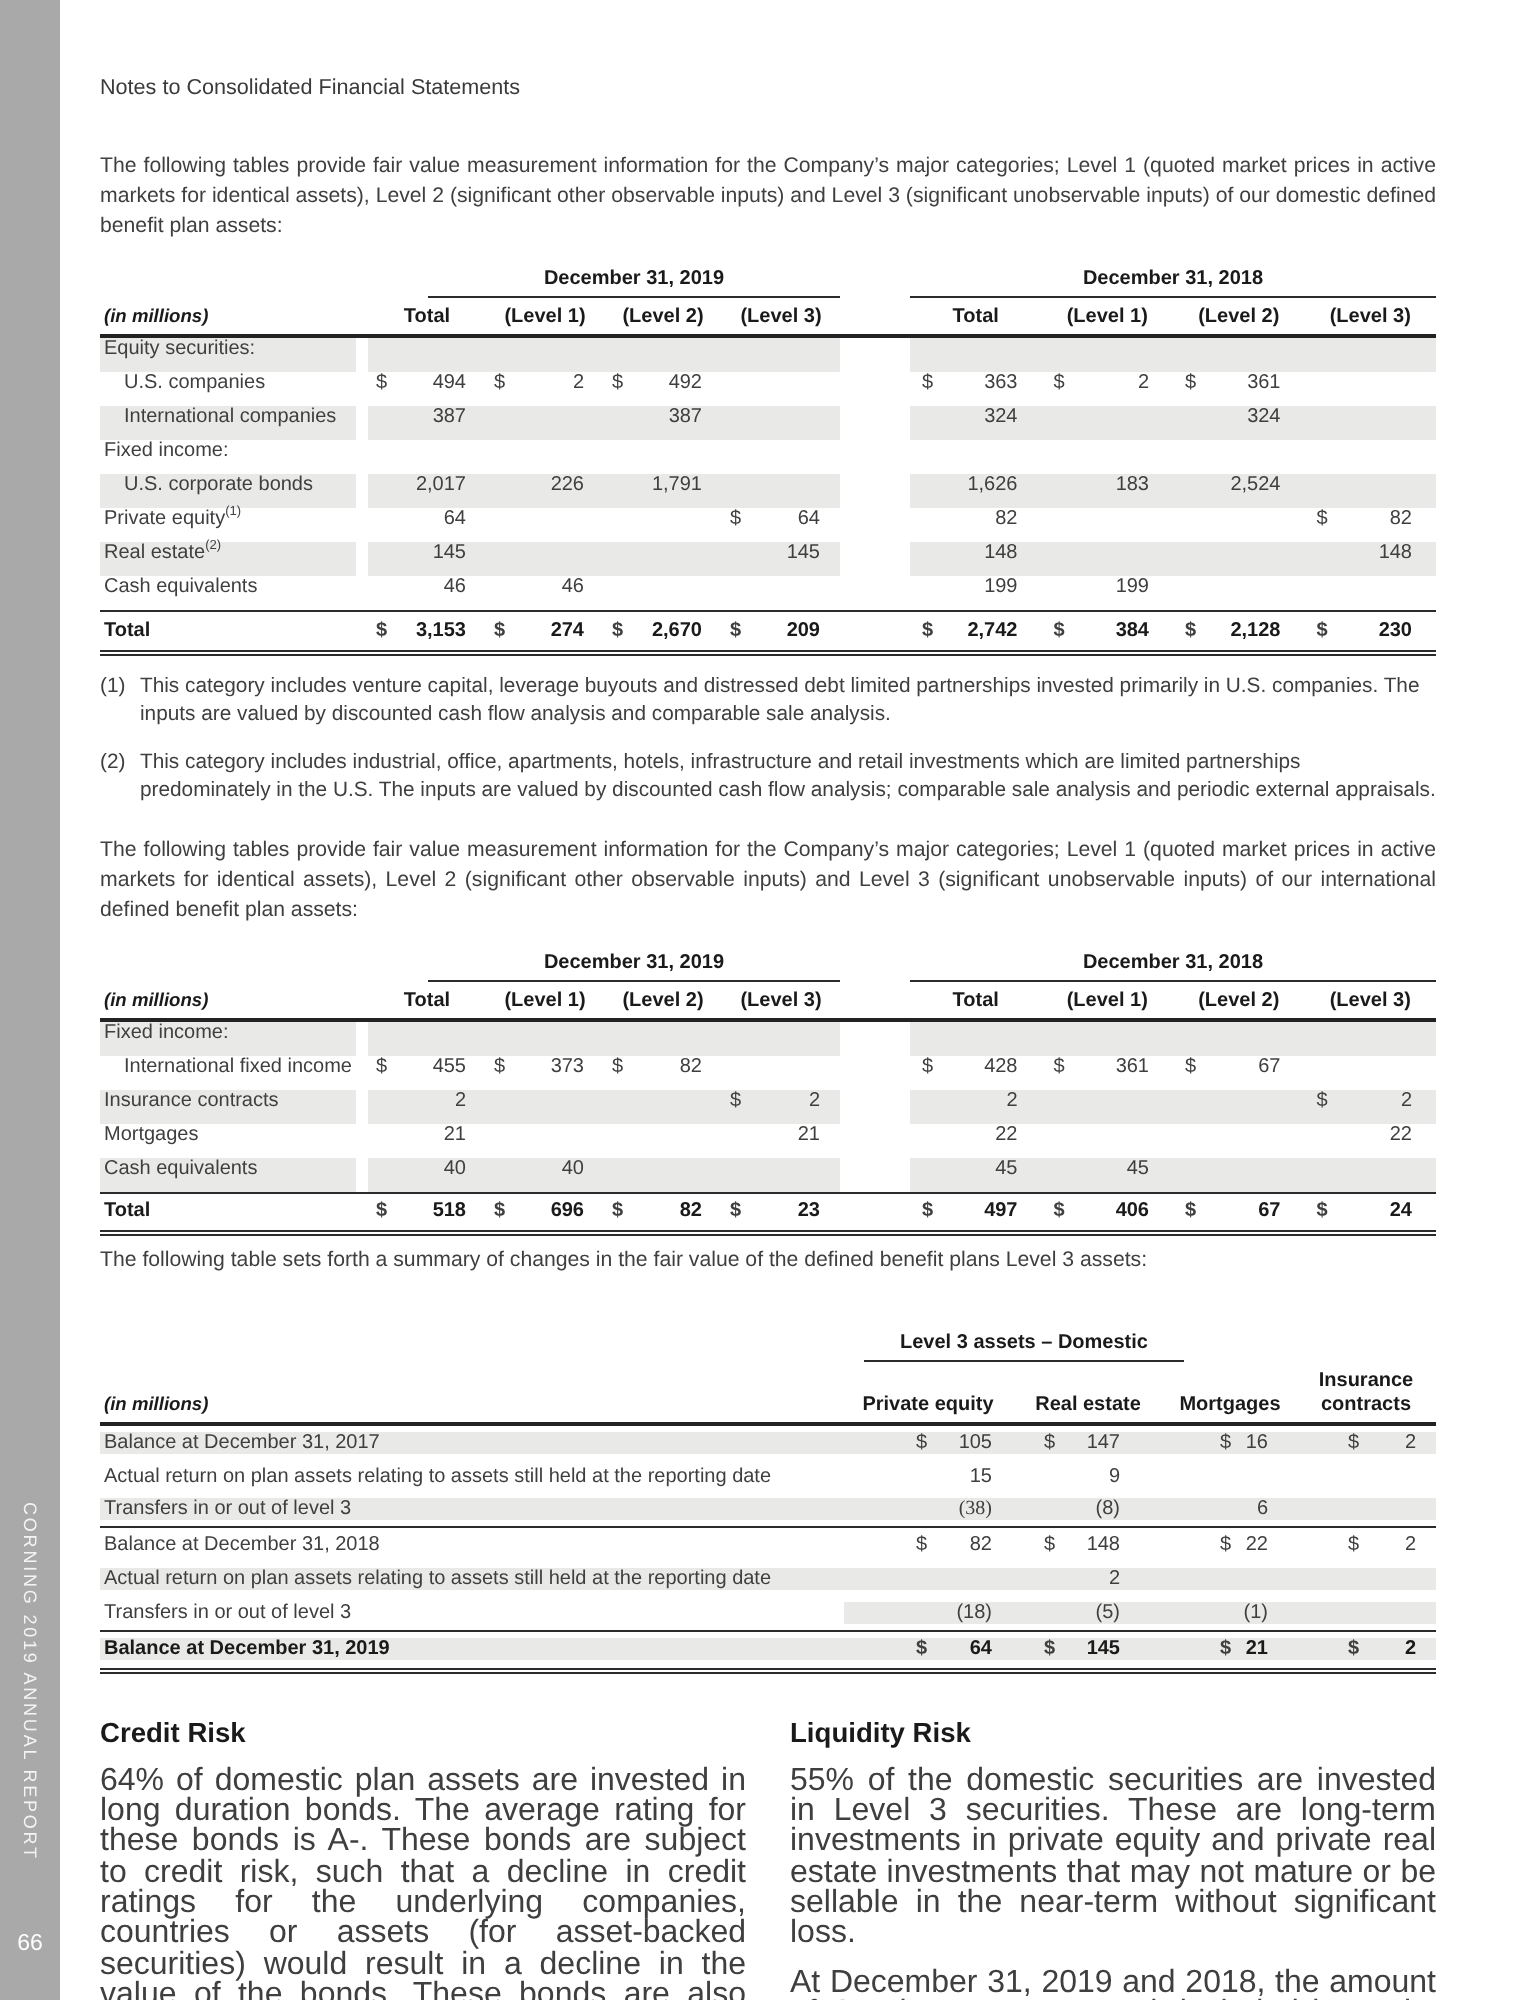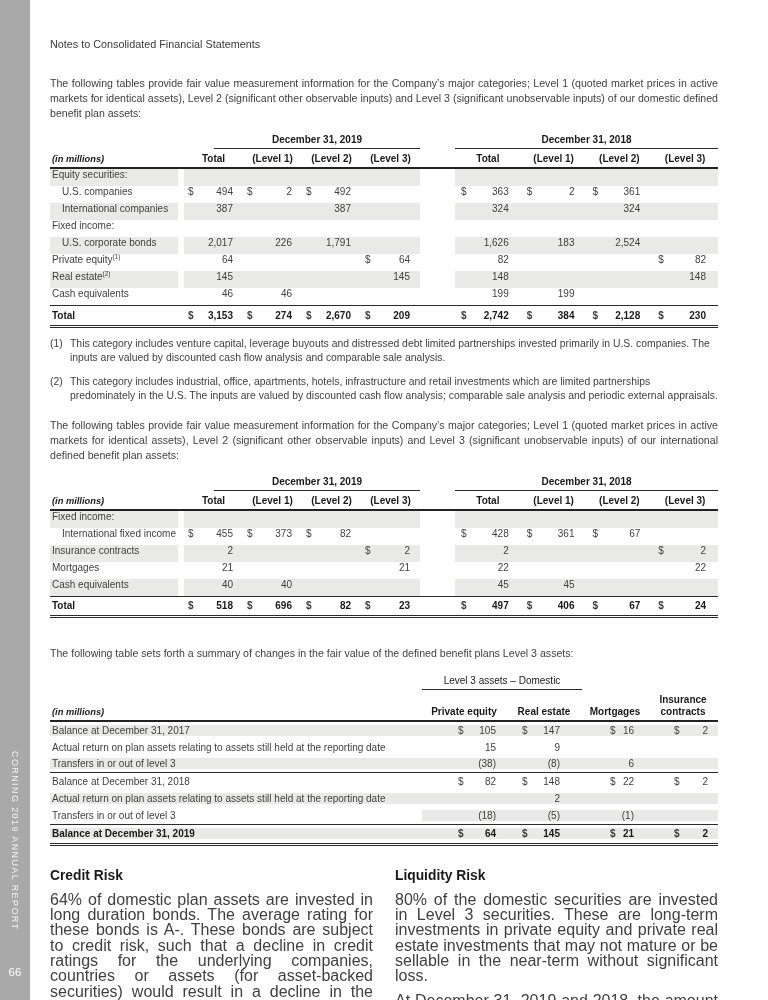--- a/index.html
+++ b/index.html
@@ -43,21 +43,21 @@
   .t3-row{display:flex;height:16.8px;align-items:center;}
   .lbl3{width:372px;box-sizing:border-box;padding-left:2px;}
   .shl .lbl3{background:var(--stripe,#e9e9e8);}
   .shd .band3{background:var(--stripe,#e9e9e8);}
   .band3{display:flex;}
   .c3{display:flex;box-sizing:border-box;}
   .c3-0{width:84px;padding:0 10px 0 36px;}
   .c3-1{width:76px;padding:0 22px 0 16px;}
   .c3-2{width:66px;padding:0 14px 0 28px;}
   .c3-3{width:70px;padding:0 10px 0 26px;}
-  .t3-ghdr{display:flex;font-weight:normal;color:#1a1a1a;margin-top:14px;}
+  .t3-ghdr{display:flex;font-weight:bold;color:#1a1a1a;margin-top:28px;gap:10px;}
   .sp-lbl3{width:372px;}
   .grp3{text-align:center;padding-bottom:3px;border-bottom:1.5px solid #2b2b2b;box-sizing:border-box;}
   .g3dom{width:160px;}
   .g3int{width:132px;margin-left:4px;}
   .t3-chdr{display:flex;align-items:flex-end;border-bottom:2px solid #222222;padding:4px 0 3px 0;font-weight:bold;color:#1a1a1a;}
   .t3-chdr .hc3{display:block;text-align:center;padding:0;line-height:11.5px;}
   .rule{border-bottom:1px solid #2b2b2b;}
   .t3total{font-weight:bold;color:#1a1a1a;border-top:1px solid #2b2b2b;border-bottom:3px double #2b2b2b;height:18px;}
   
   .cols{display:flex;gap:22px;margin-top:22px;}
@@ -741,21 +741,21 @@
             <span class="v">67</span>
           </div>
           <div class="c c2" style="display: flex;">
             <span class="d">$</span>
             <span class="v">24</span>
           </div>
         </div>
       </div>
     </div>
 
-  <p class="intro" style="margin-top:28px;">The following table sets forth a summary of changes in the fair value of the defined benefit plans Level 3 assets:</p>
+  <p class="intro" style="margin-top:5px;">The following table sets forth a summary of changes in the fair value of the defined benefit plans Level 3 assets:</p>
 
   <div class="fvtable" id="t-level3">
       <div class="t3-ghdr">
         <div class="sp-lbl3"></div>
         <div class="grp3 g3dom">Level 3 assets – Domestic</div>
       </div>
       <div class="t3-chdr">
         <div class="sp-lbl3"><span class="inmill">(in millions)</span></div>
         <div class="c3 c3-0 hc3">Private equity</div>
         <div class="c3 c3-1 hc3">Real estate</div>
@@ -800,21 +800,21 @@
           </div>
           <div class="c c3 c3-3" style="display: flex;">
             <span class="d"></span>
             <span class="v"></span>
           </div>
         </div>
       </div>
       <div class="t3-row shl shd rule">
         <div class="lbl3">Transfers in or out of level 3</div>
         <div class="band3">
-          <div class="c c3 c3-0" style="display: flex;">
+          <div class="c c3 c3-0" style="display: flex; font-family: Liberation Serif, serif;">
             <span class="d"></span>
             <span class="v">(38)</span>
           </div>
           <div class="c c3 c3-1" style="display: flex;">
             <span class="d"></span>
             <span class="v">(8)</span>
           </div>
           <div class="c c3 c3-2" style="display: flex;">
             <span class="d"></span>
             <span class="v">6</span>
@@ -913,17 +913,17 @@
 
   <div class="cols">
     <div class="col">
       <h2>Credit Risk</h2>
       <p>64% of domestic plan assets are invested in long duration bonds. The average rating for these bonds is A-. These bonds are subject to credit risk, such that a decline in credit ratings for the underlying companies, countries or assets (for asset-backed securities) would result in a decline in the value of the bonds. These bonds are also subject to default risk.</p>
       <h2>Currency Risk</h2>
 
     </div>
     <div class="col">
       <h2>Liquidity Risk</h2>
-      <p>80% of the domestic securities are invested in Level 3 securities. These are long-term investments in private equity and private real estate investments that may not mature or be sellable in the near-term without significant loss.</p>
+      <p>55% of the domestic securities are invested in Level 3 securities. These are long-term investments in private equity and private real estate investments that may not mature or be sellable in the near-term without significant loss.</p>
       <p>At December 31, 2019 and 2018, the amount of Corning common stock included in equity securities was not significant.</p>
     </div>
   </div>
 </div>
 
 </body></html>

